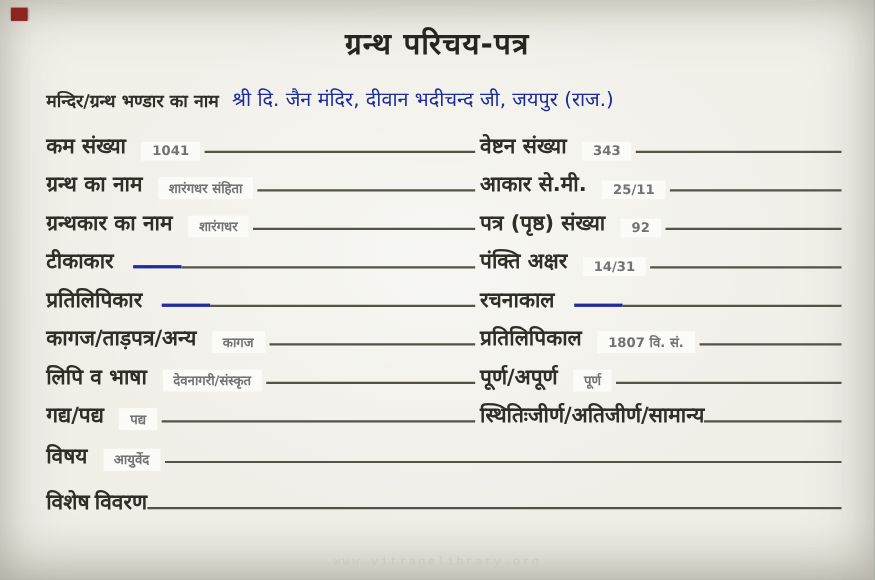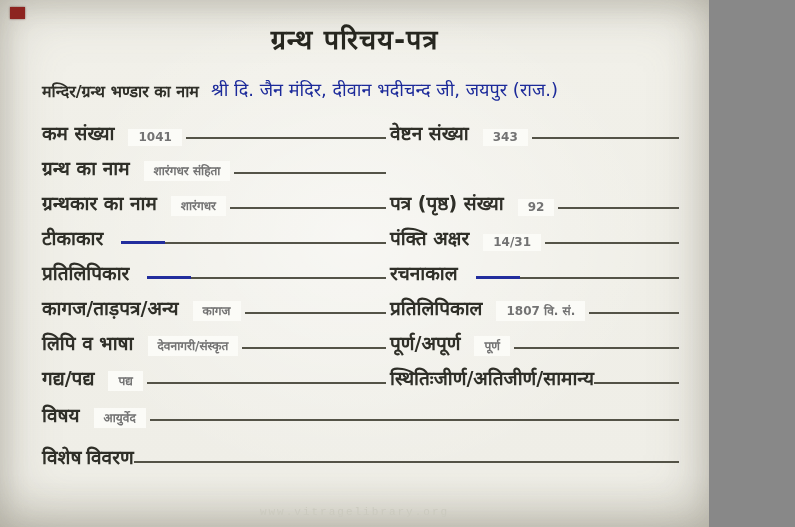--- a/index.html
+++ b/index.html
@@ -1,18 +1,18 @@
 <!DOCTYPE html>
 <html><head>
 <meta charset="utf-8">
 <style>
   html,body { margin:0; padding:0; background:#888; }
   .card {
     position:relative;
-    width:709px; height:527px;
+    width:795px; height:527px;
     background:#efeee7;
     background-image:
       radial-gradient(ellipse at 50% 45%, rgba(255,255,255,0.5) 0%, rgba(255,255,255,0) 60%),
       linear-gradient(180deg, #edece4 0%, #f1f0e9 8%, #efeee7 90%, #e4e3da 100%);
     box-shadow: inset 0 0 60px rgba(110,105,88,0.28), inset -6px -10px 35px rgba(110,105,88,0.18), inset 6px 6px 25px rgba(110,105,88,0.12);
     overflow:hidden;
     font-family:"DejaVu Sans", sans-serif;
   }
   .corner-mark {
     position:absolute; left:10px; top:7px;
@@ -83,20 +83,25 @@
         <span class="label">वेष्टन संख्या</span>
         <span class="value">343</span>
         <span class="rule"></span>
       </div>
     </div>
 
     <div class="row">
       <div class="half left">
         <span class="label">ग्रन्थ का नाम</span>
         <span class="value">शारंगधर संहिता</span>
+        <span class="rule"></span>
+      </div>
+      <div class="half right">
+        <span class="label">आकार से.मी.</span>
+        <span class="value">25/11</span>
         <span class="rule"></span>
       </div>
     </div>
 
     <div class="row">
       <div class="half left">
         <span class="label">ग्रन्थकार का नाम</span>
         <span class="value">शारंगधर</span>
         <span class="rule"></span>
       </div>

